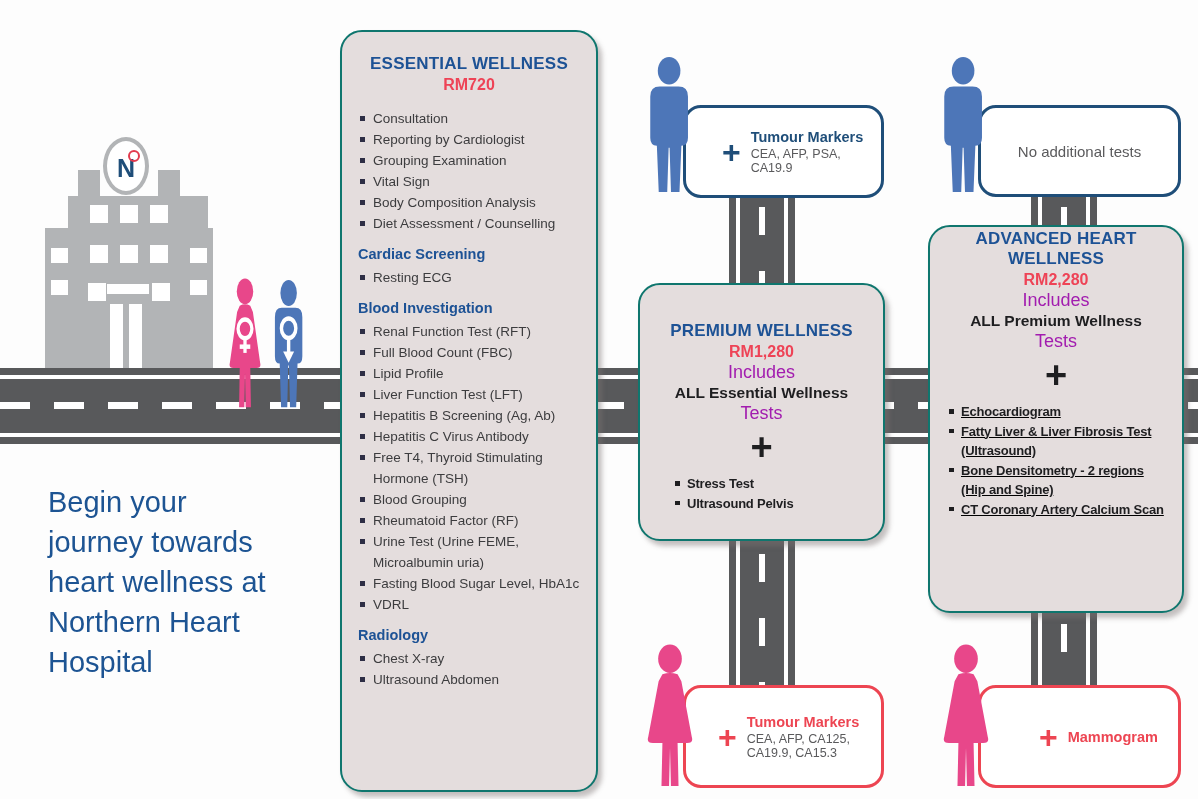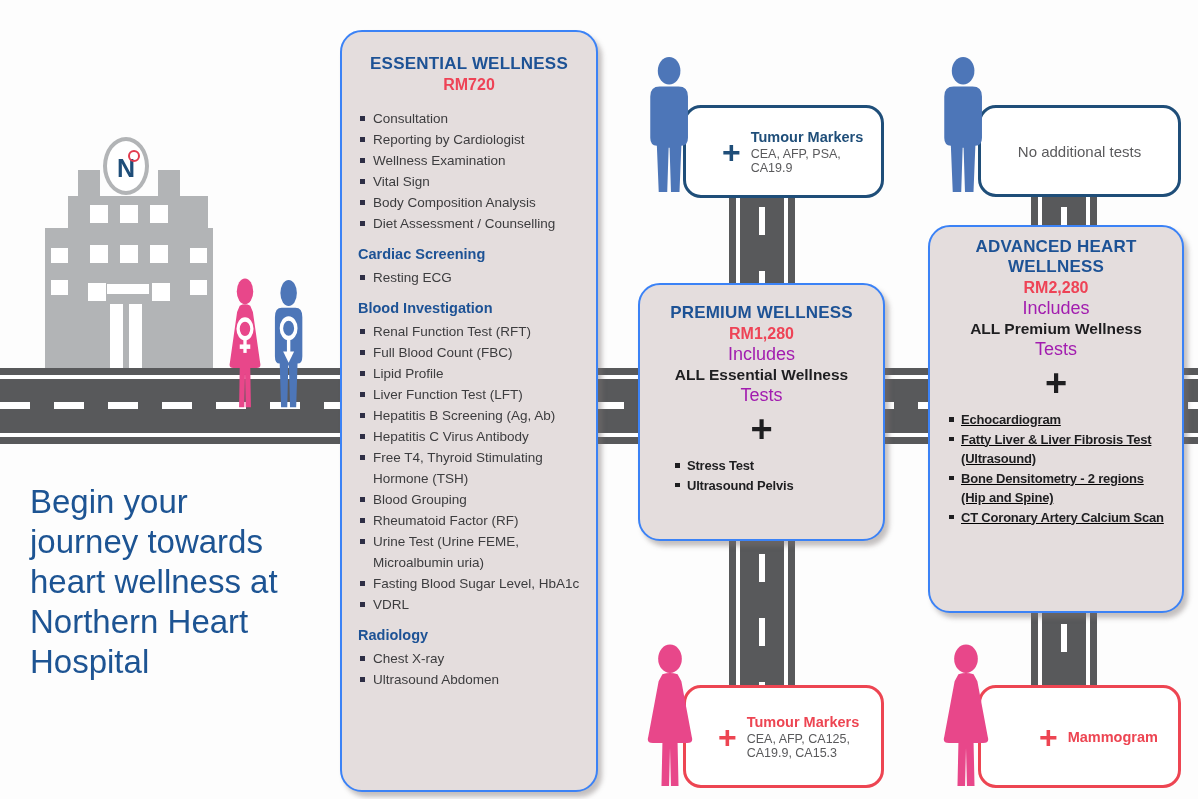--- a/index.html
+++ b/index.html
@@ -24,39 +24,39 @@
   .logo{position:absolute;left:103px;top:137px;width:38px;height:50px;background:#fff;
         border:4px solid #b2b4b6;border-radius:50%;z-index:2;
         display:flex;align-items:center;justify-content:center;}
   .logo-n{color:#1f4e79;font-weight:bold;font-size:25px;transform:translateY(2px);}
   .logo-ring{position:absolute;right:5px;top:9px;width:8px;height:8px;border:2.5px solid #e23b4e;border-radius:50%;}
 
   
   .person{position:absolute;z-index:4;}
 
   
-  .tagline{position:absolute;left:30px;top:482px;width:300px;color:#1d5493;
-           font-size:33px;line-height:40px;z-index:2;}
+  .tagline{position:absolute;left:48px;top:482px;width:300px;color:#1d5493;
+           font-size:29px;line-height:40px;z-index:2;}
   .tagline span{display:block;}
 
   
-  .card{position:absolute;background:#e4dddd;border:2px solid #3b82f6;border-radius:22px;
+  .card{position:absolute;background:#e4dddd;border:2px solid #0f766e;border-radius:22px;
         box-shadow:4px 5px 5px rgba(125,115,115,.45);z-index:3;box-sizing:border-box;}
   .card-title{color:#1d5295;font-weight:bold;font-size:17px;text-align:center;letter-spacing:.2px;}
   .card-price{color:#ee4356;font-weight:bold;font-size:16px;text-align:center;margin-top:2px;}
   .essential{left:340px;top:30px;width:258px;height:762px;padding:22px 16px;}
   .ilist{list-style:none;margin:10px 0 0 0;padding:0;}
   .ilist li{position:relative;padding-left:15px;font-size:13.5px;line-height:21px;color:#3c3c3e;}
   .ilist li::before{content:"";position:absolute;left:2px;top:8px;width:4.5px;height:4.5px;background:#2e2e45;}
   .sec-head{color:#1d5295;font-weight:bold;font-size:14.5px;margin-top:12px;}
   .essential .ilist{margin-top:5px;}
   .essential .first-list{margin-top:14px;}
 
-  .premium{left:638px;top:283px;width:247px;height:258px;padding:18px 12px;text-align:center;}
-  .advanced{left:928px;top:225px;width:256px;height:388px;padding:10px 14px;text-align:center;}
+  .premium{left:638px;top:283px;width:247px;height:258px;padding:36px 12px;text-align:center;}
+  .advanced{left:928px;top:225px;width:256px;height:388px;padding:2px 14px;text-align:center;}
   .muted{color:#a21caf;font-size:18px;margin-top:1px;}
   .strong-line{font-weight:bold;font-size:15.5px;color:#1e1e20;margin-top:1px;}
   .bigplus{font-size:38px;font-weight:bold;color:#1e1e20;line-height:38px;margin-top:4px;}
   .blist{list-style:none;text-align:left;margin:8px 0 0 22px;padding:0;}
   .advanced .blist{margin-left:4px;text-decoration:underline;}
   .blist li{position:relative;padding-left:13px;font-weight:bold;font-size:13px;
             line-height:19.5px;color:#1e1e20;letter-spacing:-.2px;}
   .blist li::before{content:"";position:absolute;left:1px;top:7px;width:4.5px;height:4.5px;background:#1e1e20;}
 
   
@@ -152,21 +152,21 @@
       <span>Northern Heart</span>
       <span>Hospital</span>
     </div>
 
   <div class="card essential">
     <div class="card-title">ESSENTIAL WELLNESS</div>
     <div class="card-price">RM720</div>
     <ul class="ilist first-list">
         <li>Consultation</li>
         <li>Reporting by Cardiologist</li>
-        <li>Wellness Examination</li>
+        <li>Grouping Examination</li>
         <li>Vital Sign</li>
         <li>Body Composition Analysis</li>
         <li>Diet Assessment / Counselling</li>
       </ul>
     <div class="sec-head">Cardiac Screening</div>
     <ul class="ilist">
         <li>Resting ECG</li>
       </ul>
     <div class="sec-head">Blood Investigation</div>
     <ul class="ilist">

